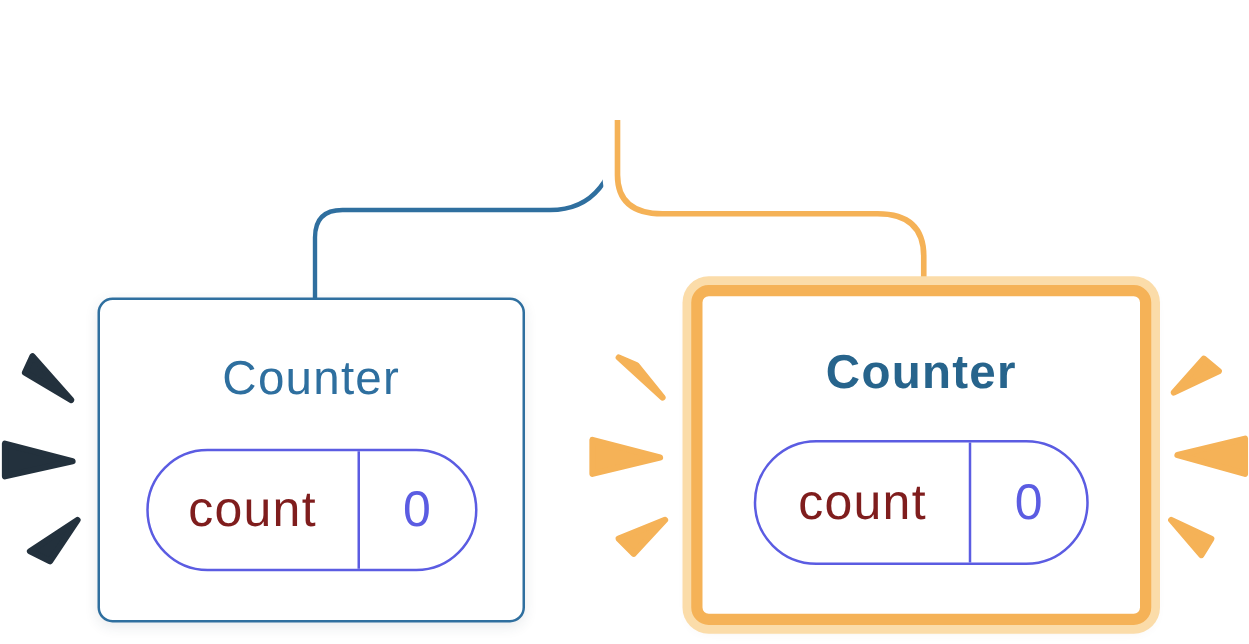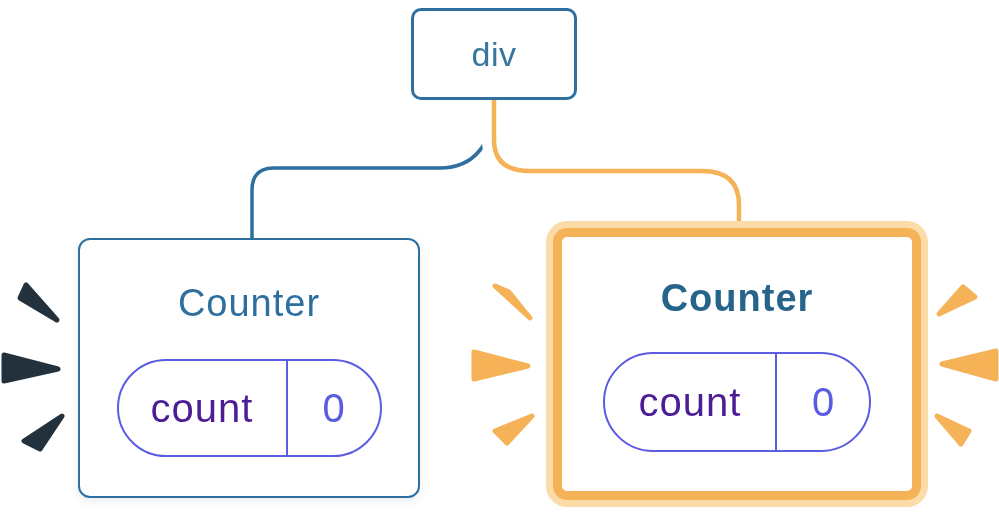--- a/index.html
+++ b/index.html
@@ -43,21 +43,21 @@
 
   
   .pill{
     display:flex;align-items:stretch;box-sizing:border-box;
     border:2px solid #5B5CE2;border-radius:60px;background:#ffffff;
   }
   .card-left .pill{margin-top:34px;width:265px;height:98px;}
   .card-right .pill{margin-top:32px;width:268px;height:100px;}
   .pill .key{
     flex:1;display:flex;align-items:center;justify-content:center;
-    color:#4c1d95;font-size:40px;letter-spacing:1px;
+    color:#7f1d1d;font-size:40px;letter-spacing:1px;
   }
   .pill .val{
     width:92px;display:flex;align-items:center;justify-content:center;
     border-left:2px solid #5B5CE2;color:#5B5CE2;font-size:40px;
   }
 </style>
 </head>
 <body>
 
 <div class="canvas">
@@ -82,23 +82,20 @@
       <path d="M 495 431 L 507 443 L 532 416 Z"></path>
     </g>
 
     <g fill="#F5B257" stroke="#F5B257" stroke-width="5" stroke-linejoin="round">
       <path d="M 939 314 L 963 287 L 975 297 Z"></path>
       <path d="M 996 351 L 996 379 L 942 364 Z"></path>
       <path d="M 937 416 L 969 431 L 961 444 Z"></path>
     </g>
   </svg>
 
-  <div class="root-node">
-    <span class="label">div</span>
-  </div>
 
   <div class="card-left">
     <div class="title">Counter</div>
     <div class="pill">
       <div class="key">count</div>
       <div class="val">0</div>
     </div>
   </div>
 
   <div class="card-right">

